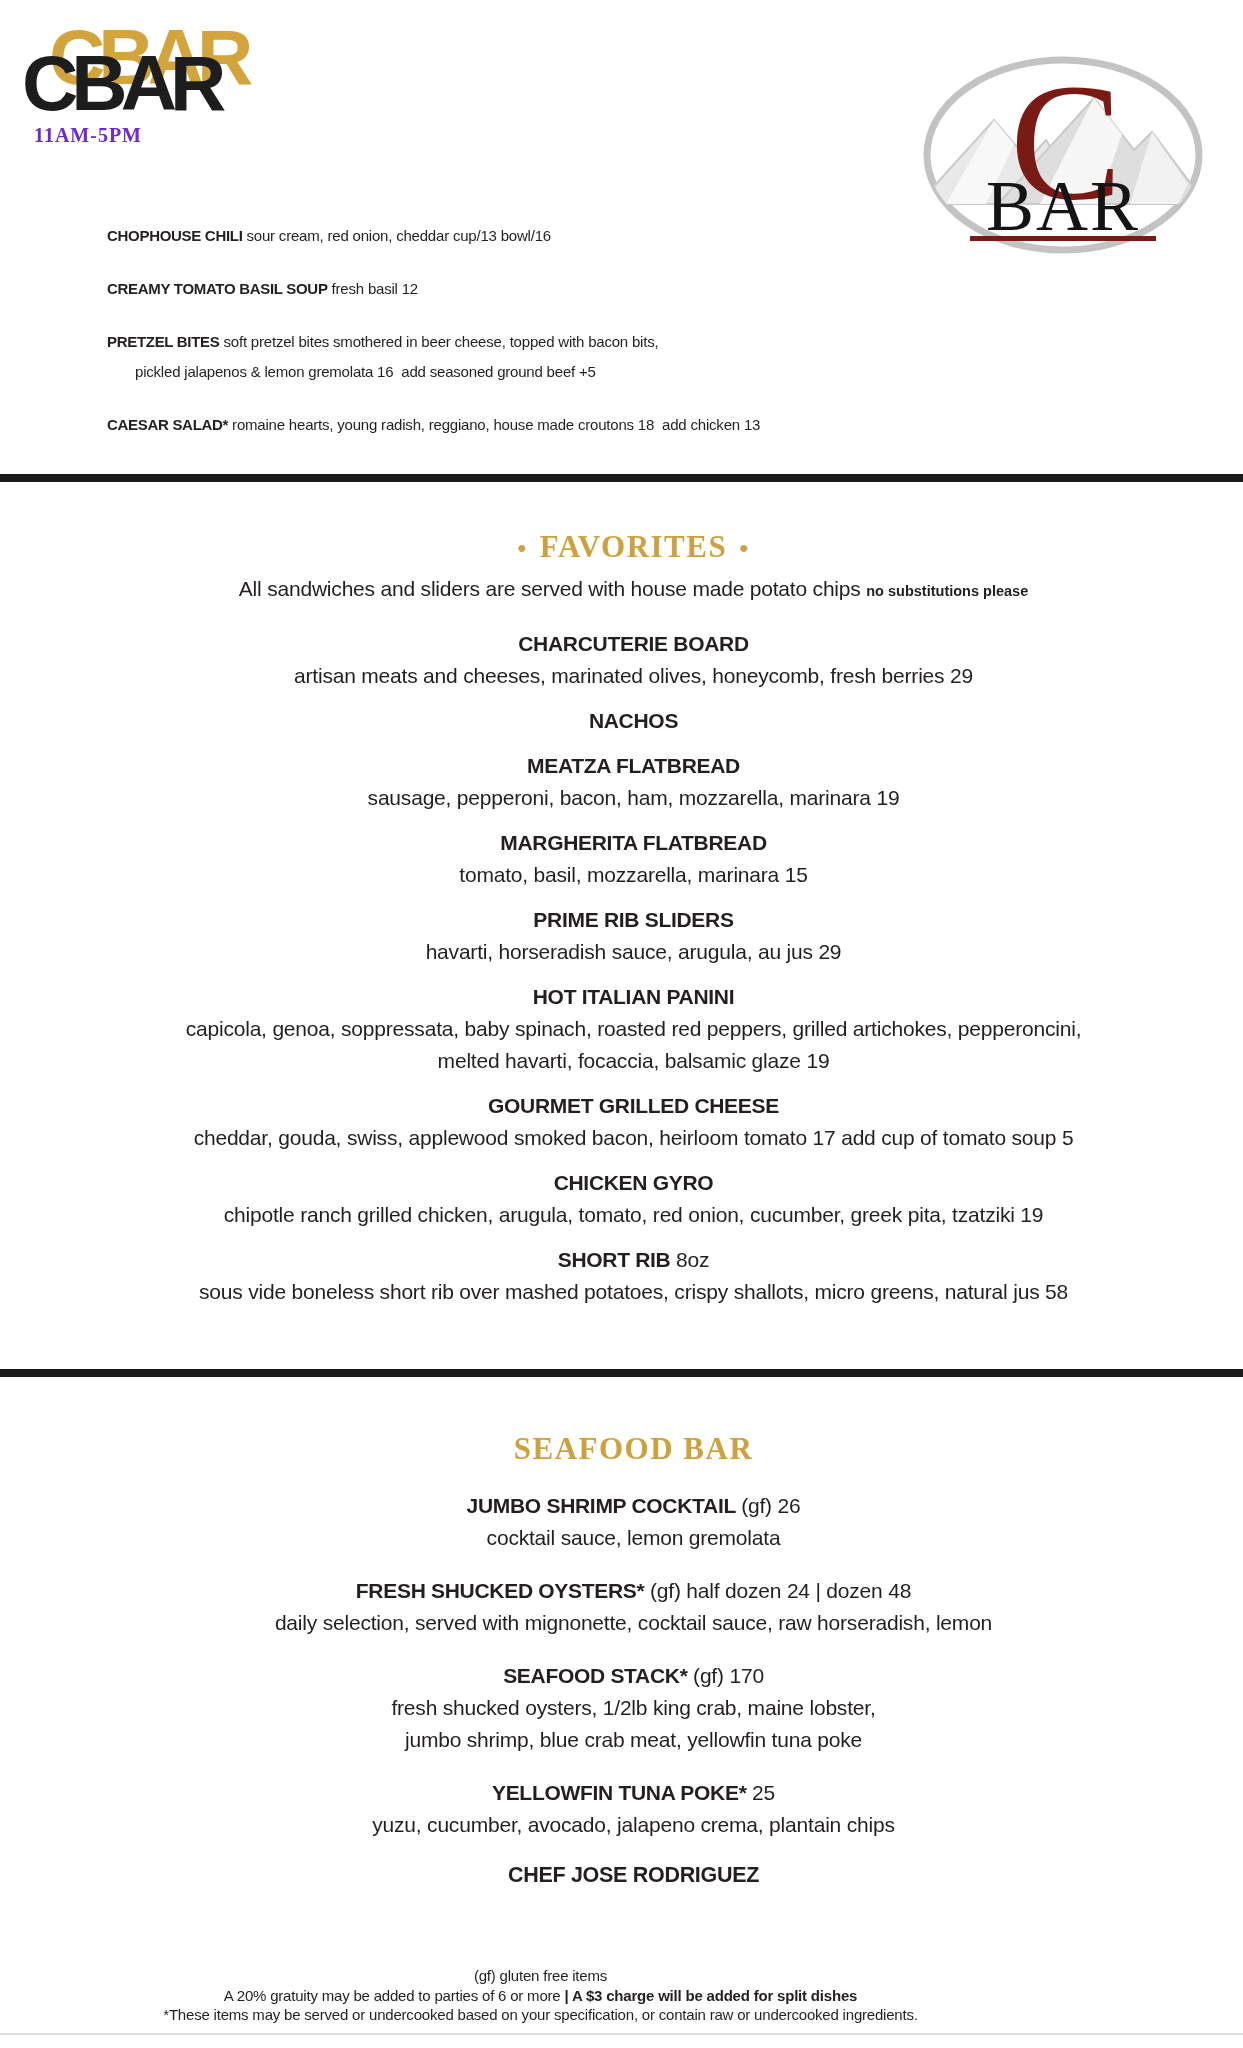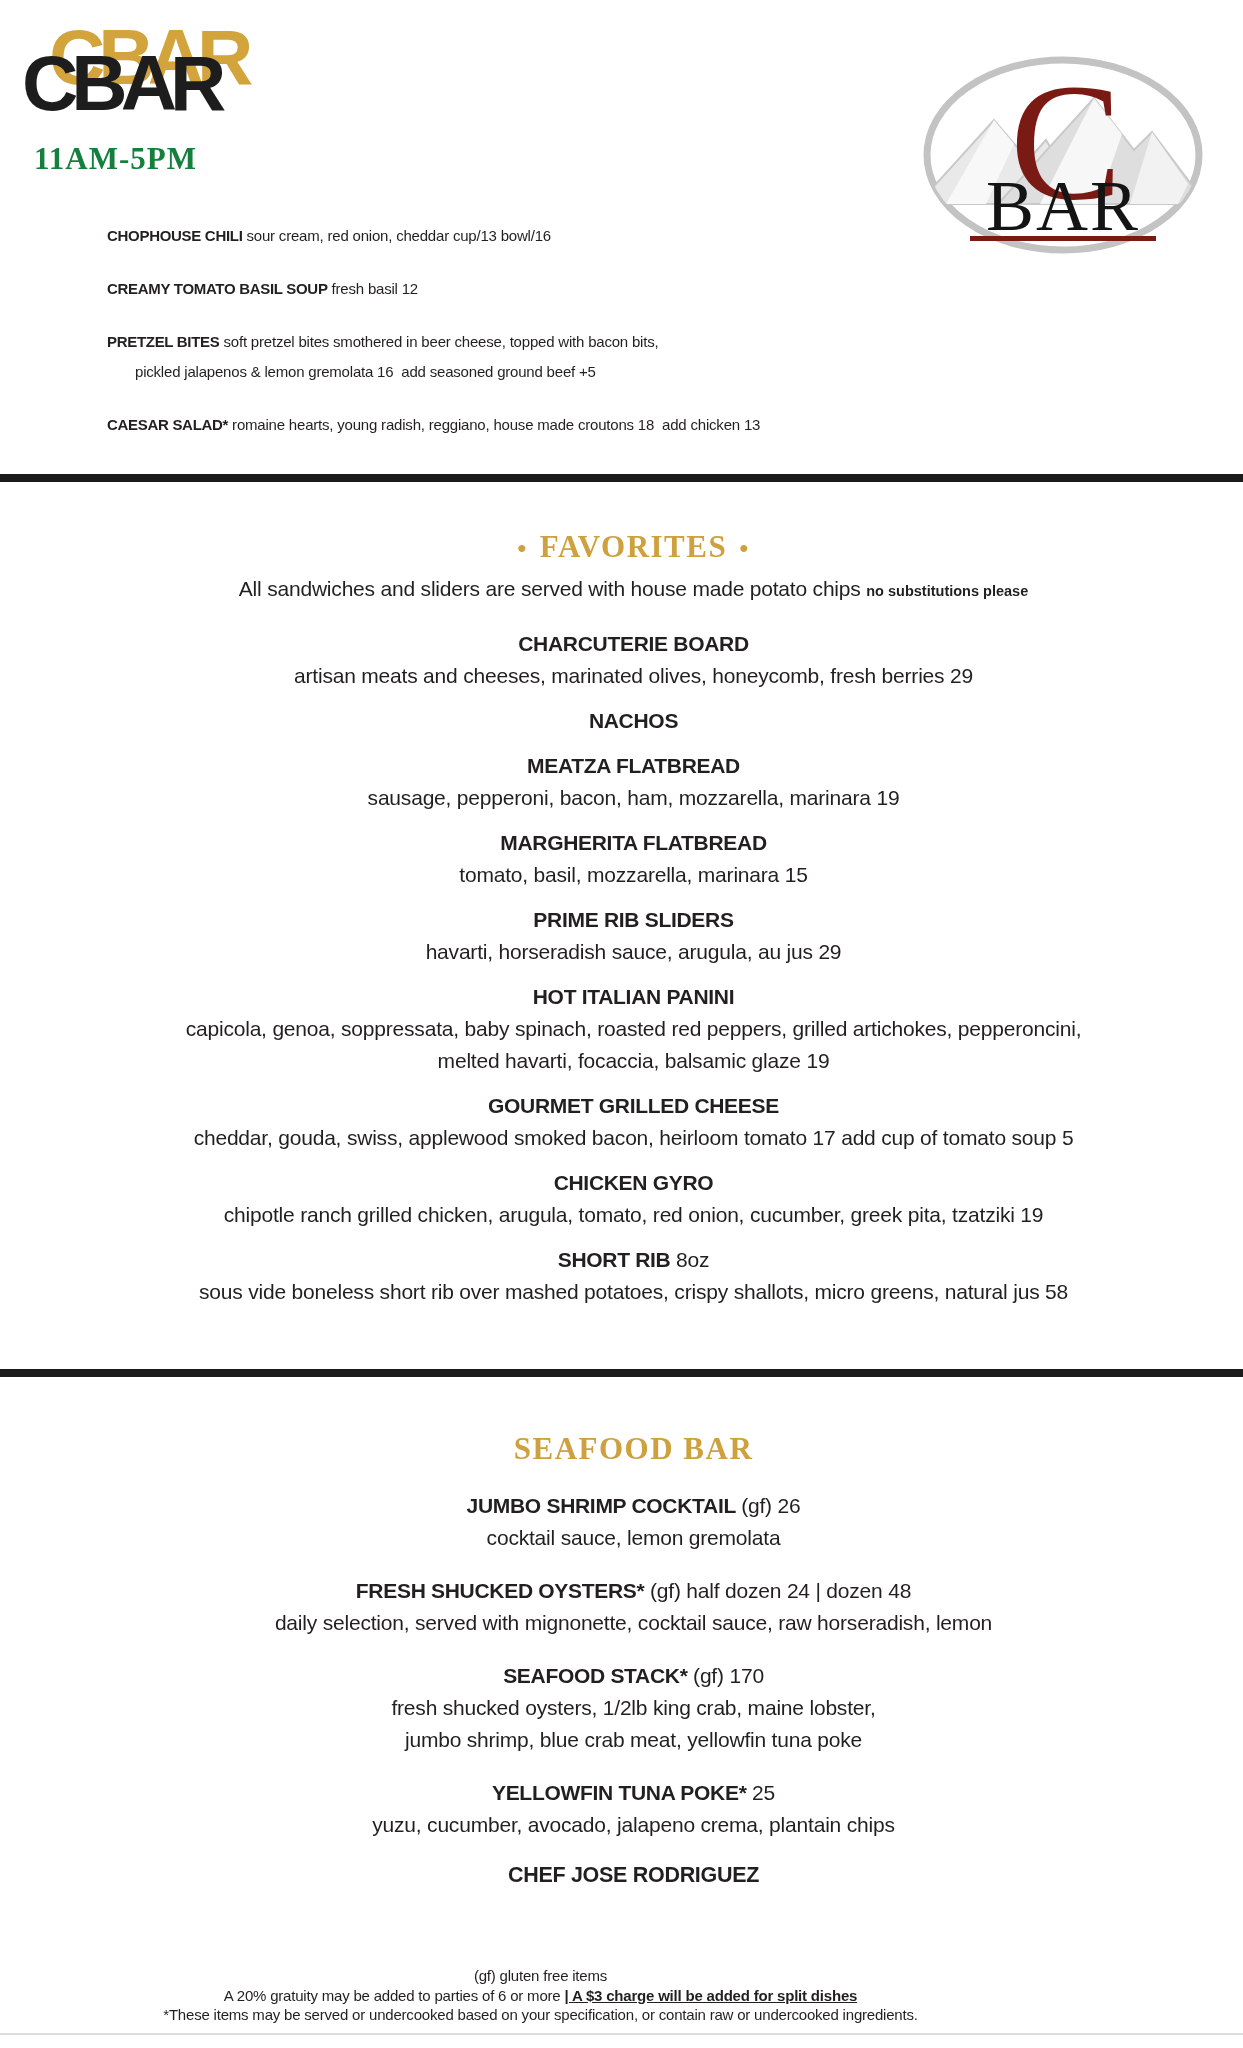--- a/index.html
+++ b/index.html
@@ -40,26 +40,26 @@
   }
   #wordmark .mark.black {
     left: 0;
     top: 0;
     color: #1d1d1d;
     z-index: 2;
   }
   #hours {
     position: absolute;
     left: 34px;
-    top: 141px;
+    top: 124px;
     font-family: "Liberation Serif", serif;
     font-weight: bold;
-    font-size: 31px;
+    font-size: 20px;
     letter-spacing: 1px;
-    color: #15803d;
+    color: #6d28d9;
   }
   #oval-logo {
     position: absolute;
     left: 916px;
     top: 52px;
     width: 294px;
     height: 208px;
   }
 
   
@@ -154,21 +154,21 @@
   #footer {
     position: absolute;
     left: 0;
     top: 1966px;
     width: 1081px;
     text-align: center;
     font-size: 15px;
     line-height: 19.5px;
     letter-spacing: -0.2px;
   }
-  #footer .bold { font-weight: bold; text-decoration: underline; }
+  #footer .bold { font-weight: bold; }
 </style>
 </head>
 <body>
 
 <div id="wordmark">
   <span class="mark gold">CBAR</span>
   <span class="mark black">CBAR</span>
 </div>
 <div id="hours">11AM-5PM</div>
 

